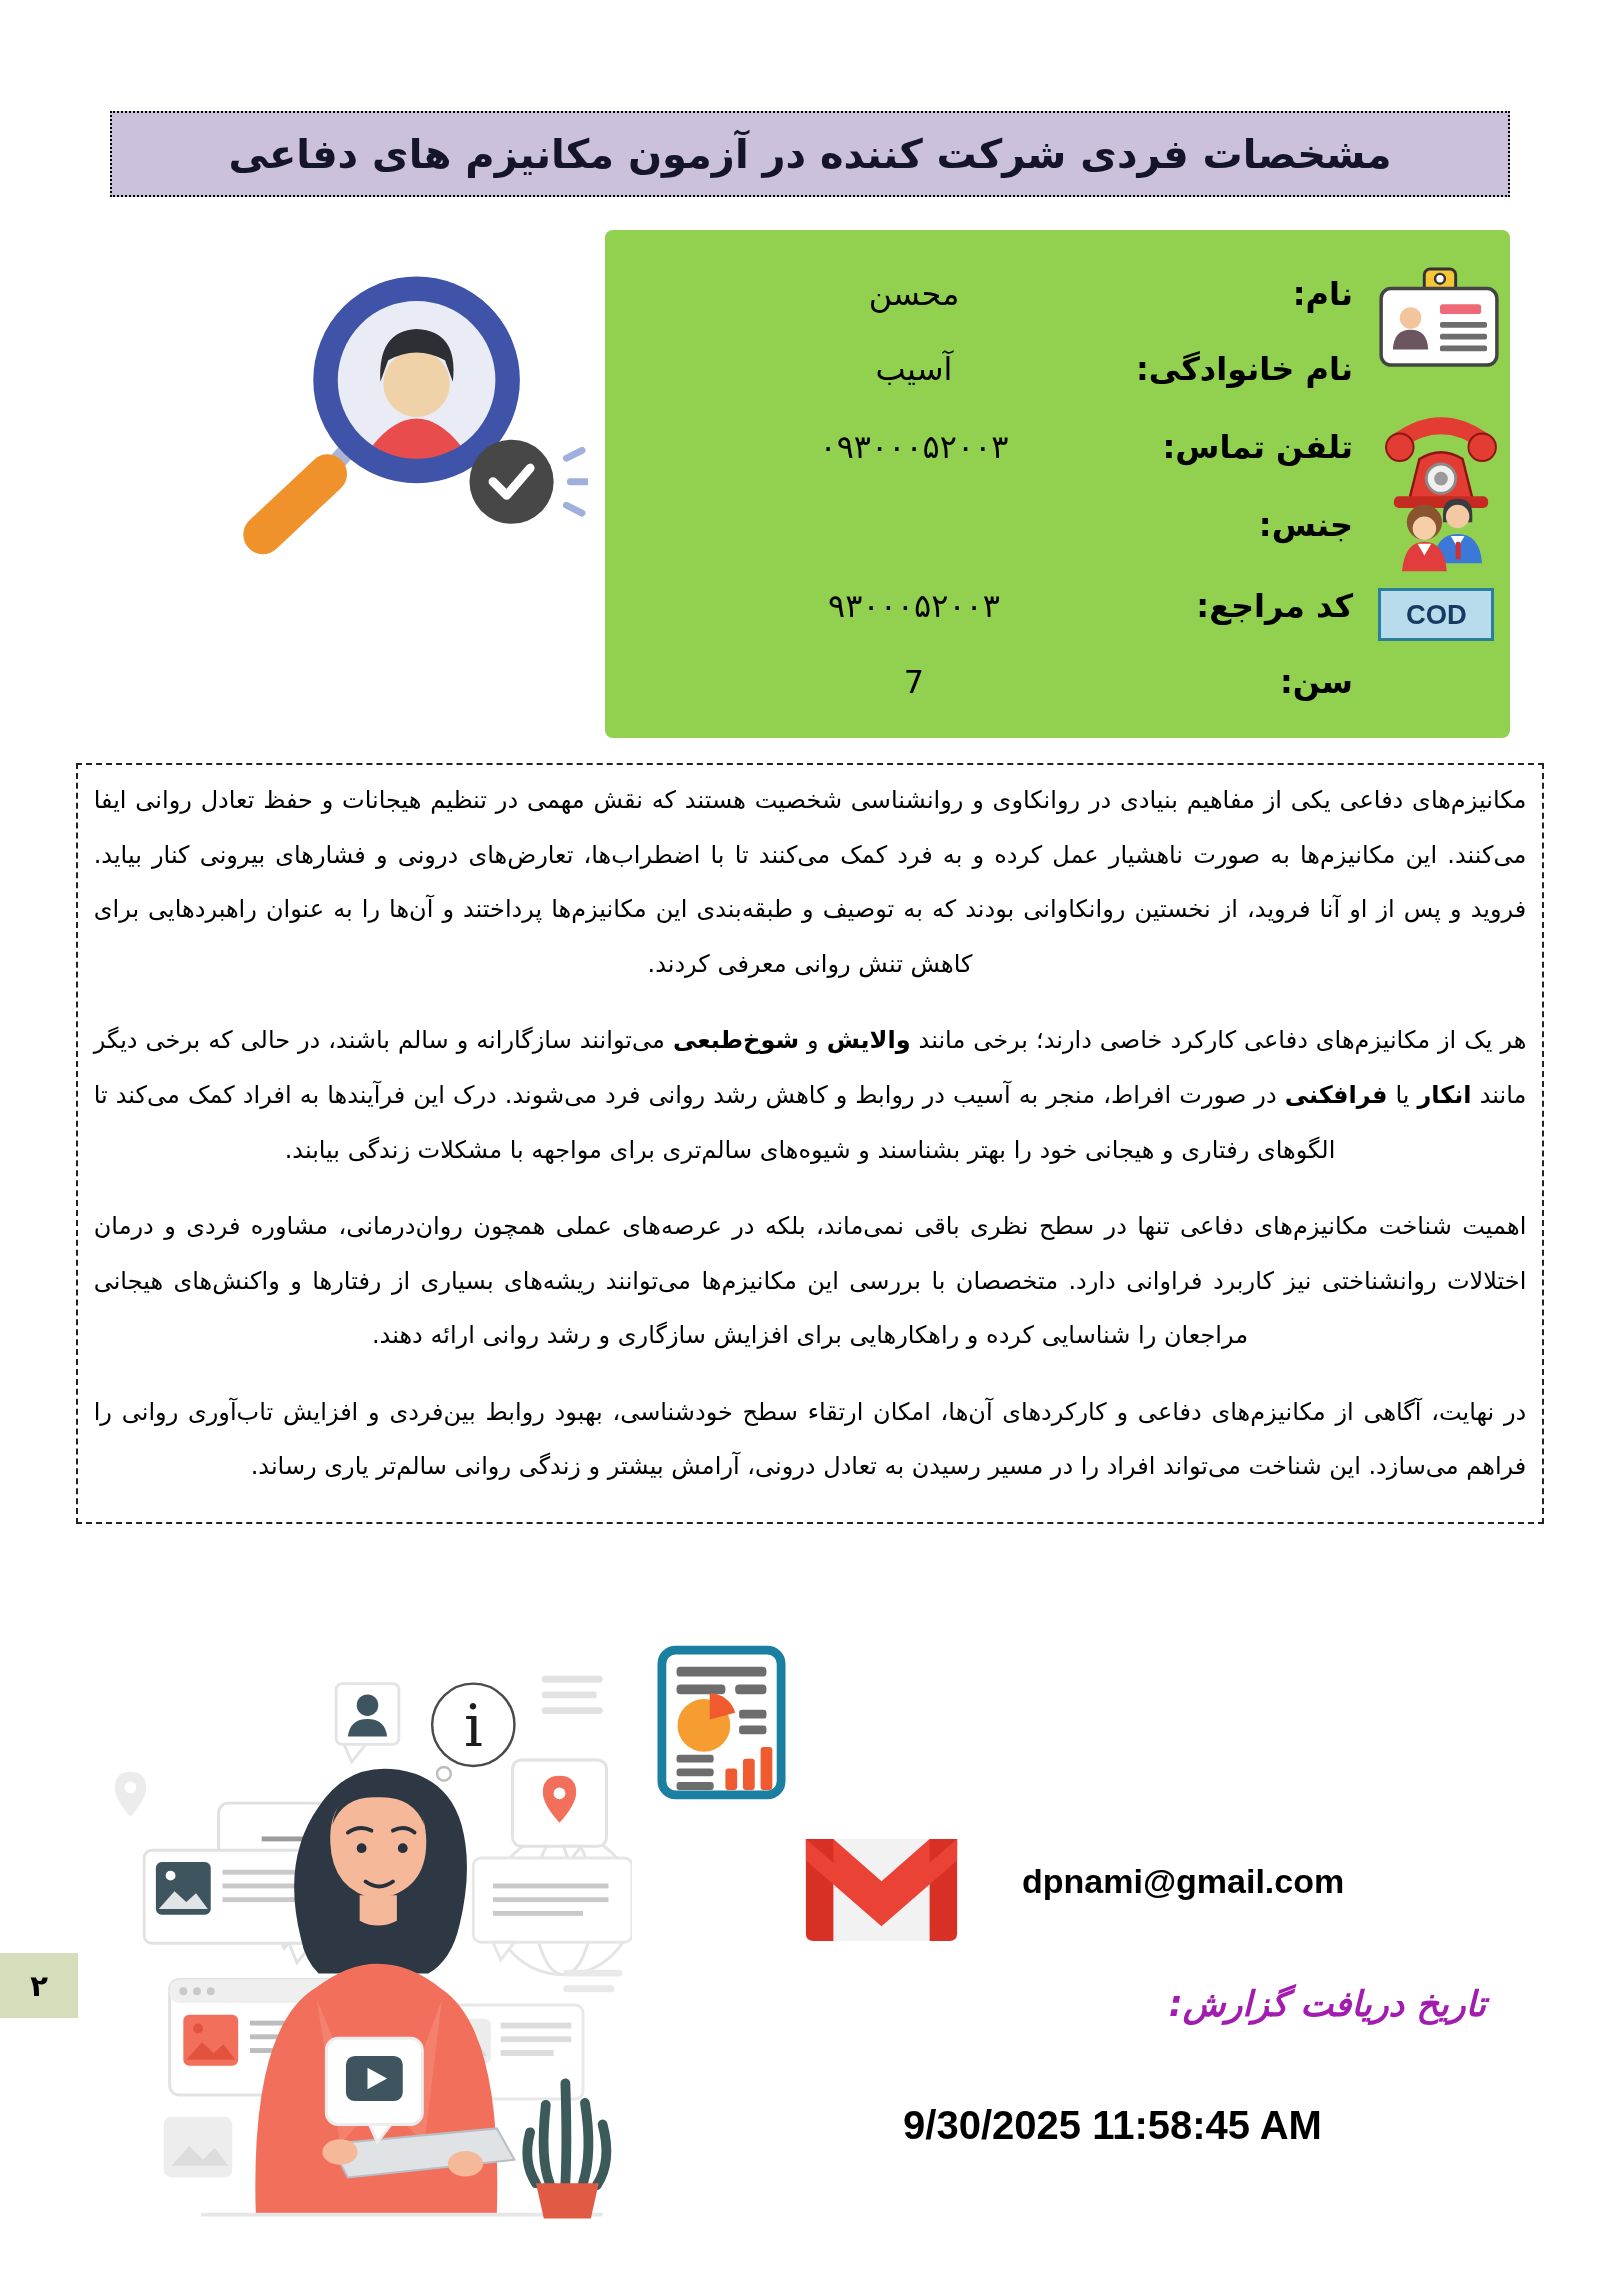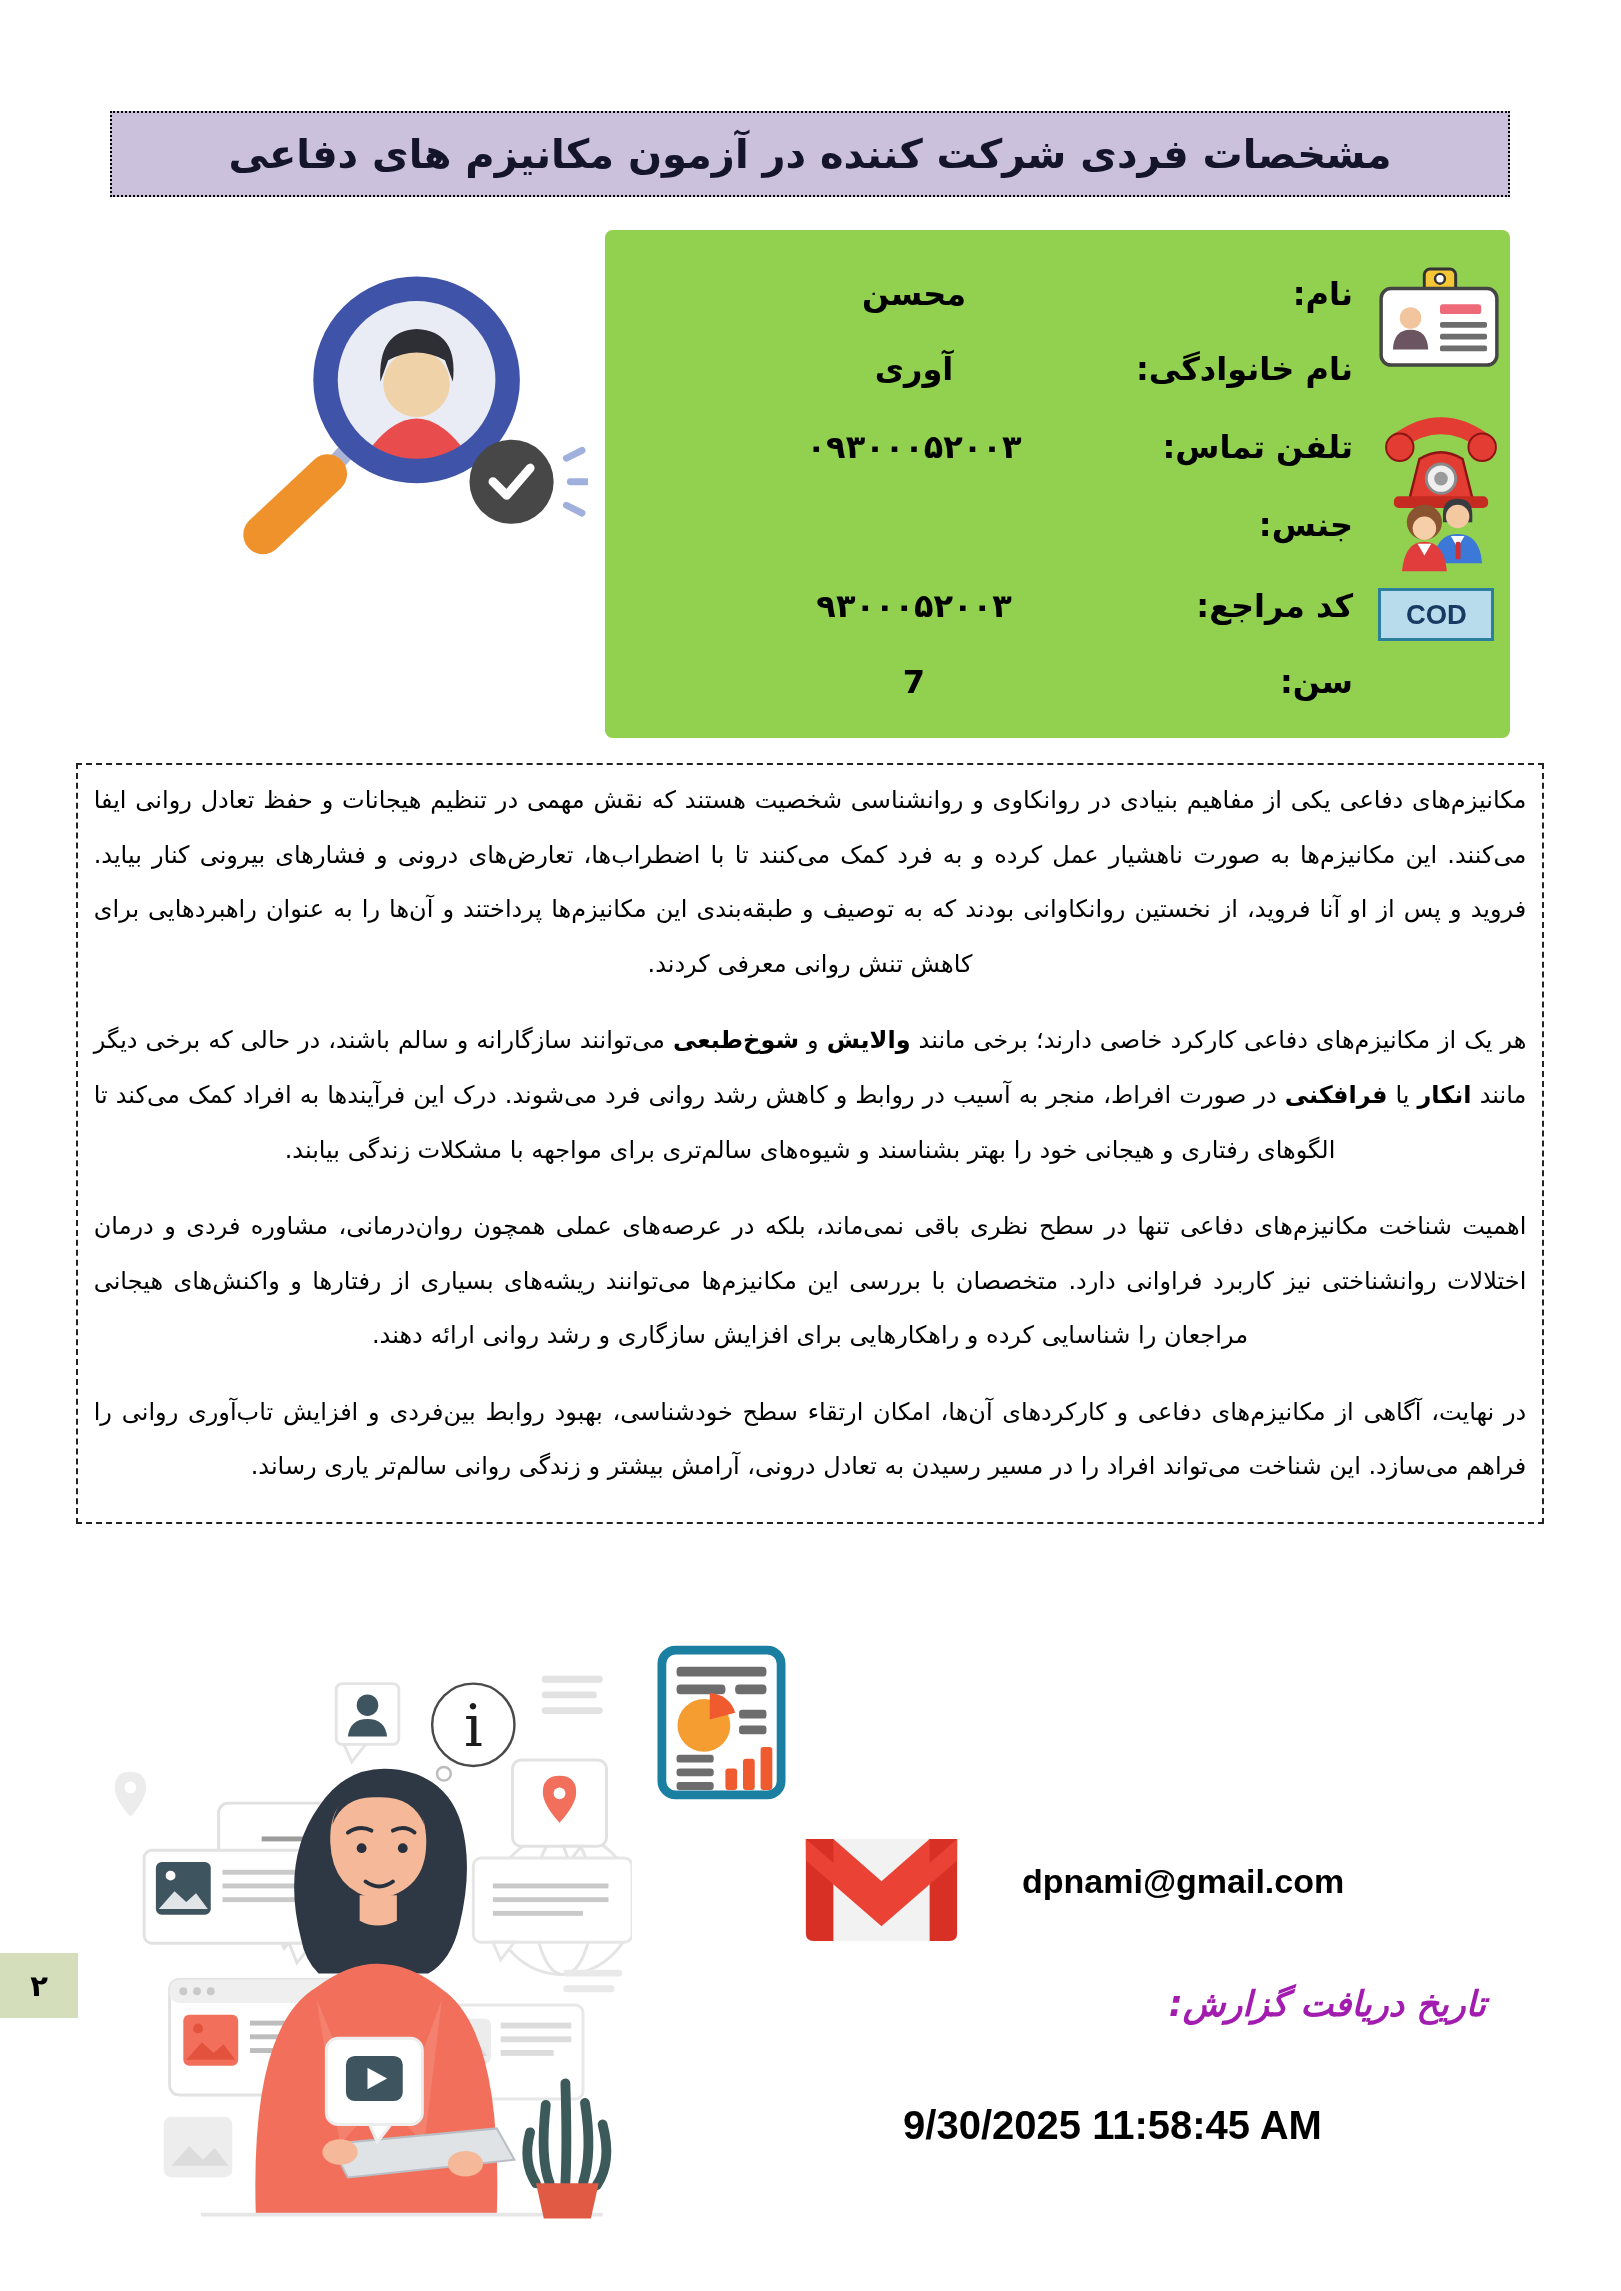--- a/index.html
+++ b/index.html
@@ -7,21 +7,21 @@
         font-family:"DejaVu Sans",sans-serif;}
 
   
   .header-banner{position:absolute;left:110px;top:111px;width:1400px;height:86px;
     border:2px dotted #000;box-sizing:border-box;display:flex;align-items:center;justify-content:center;}
   .header-banner h1{margin:0;font-size:40px;font-weight:bold;color:#14142b;direction:rtl;white-space:nowrap;}
 
   
   .info-box{position:absolute;left:605px;top:230px;width:905px;height:508px;border-radius:7.8px;}
   .info-label{position:absolute;right:157px;font-size:32px;font-weight:bold;color:#000;direction:rtl;white-space:nowrap;}
-  .info-value{position:absolute;left:54px;width:510px;text-align:center;font-size:32px;font-weight:bold;color:#000;direction:rtl;}
+  .info-value{position:absolute;left:54px;width:510px;text-align:center;font-size:32px;font-weight:normal;color:#000;direction:rtl;}
   .info-icon{position:absolute;}
   .cod-badge{position:absolute;right:15.7px;top:358px;width:116px;height:53px;background:#b9dcec;
     border:3.9px solid #2b7e9c;box-sizing:border-box;display:flex;align-items:center;justify-content:center;
     font-family:"Liberation Sans",sans-serif;font-size:27.4px;font-weight:bold;color:#173a63;}
 
   
   .magnifier{position:absolute;left:206px;top:235px;width:382px;height:328px;}
 
   
   .article-box{position:absolute;left:76px;top:763px;width:1468px;height:761px;
@@ -126,21 +126,21 @@
     </div>
 
     <div class="info-label" style="top:45px;">نام:</div>
     <div class="info-label" style="top:120px;">نام خانوادگی:</div>
     <div class="info-label" style="top:198px;">تلفن تماس:</div>
     <div class="info-label" style="top:276px;">جنس:</div>
     <div class="info-label" style="top:357px;">کد مراجع:</div>
     <div class="info-label" style="top:433px;">سن:</div>
 
     <div class="info-value" style="top:45px;">محسن</div>
-    <div class="info-value" style="top:120px;">آوری</div>
+    <div class="info-value" style="top:120px;">آسیب</div>
     <div class="info-value" style="top:198px;">۰۹۳۰۰۰۵۲۰۰۳</div>
     <div class="info-value" style="top:276px;"></div>
     <div class="info-value" style="top:357px;">۹۳۰۰۰۵۲۰۰۳</div>
     <div class="info-value" style="top:433px;">7</div>
   </div>
 
   <div class="article-box">
     <p>مکانیزم‌های دفاعی یکی از مفاهیم بنیادی در روانکاوی و روانشناسی شخصیت هستند که نقش مهمی در تنظیم هیجانات و حفظ تعادل روانی ایفا می‌کنند. این مکانیزم‌ها به صورت ناهشیار عمل کرده و به فرد کمک می‌کنند تا با اضطراب‌ها، تعارض‌های درونی و فشارهای بیرونی کنار بیاید. فروید و پس از او آنا فروید، از نخستین روانکاوانی بودند که به توصیف و طبقه‌بندی این مکانیزم‌ها پرداختند و آن‌ها را به عنوان راهبردهایی برای کاهش تنش روانی معرفی کردند.</p>
     <p><span>هر یک از مکانیزم‌های دفاعی کارکرد خاصی دارند؛ برخی مانند </span><b>والایش</b><span> و </span><b>شوخ‌طبعی</b><span> می‌توانند سازگارانه و سالم باشند، در حالی که برخی دیگر مانند </span><b>انکار</b><span> یا </span><b>فرافکنی</b><span> در صورت افراط، منجر به آسیب در روابط و کاهش رشد روانی فرد می‌شوند. درک این فرآیندها به افراد کمک می‌کند تا الگوهای رفتاری و هیجانی خود را بهتر بشناسند و شیوه‌های سالم‌تری برای مواجهه با مشکلات زندگی بیابند.</span></p>
     <p>اهمیت شناخت مکانیزم‌های دفاعی تنها در سطح نظری باقی نمی‌ماند، بلکه در عرصه‌های عملی همچون روان‌درمانی، مشاوره فردی و درمان اختلالات روانشناختی نیز کاربرد فراوانی دارد. متخصصان با بررسی این مکانیزم‌ها می‌توانند ریشه‌های بسیاری از رفتارها و واکنش‌های هیجانی مراجعان را شناسایی کرده و راهکارهایی برای افزایش سازگاری و رشد روانی ارائه دهند.</p>

